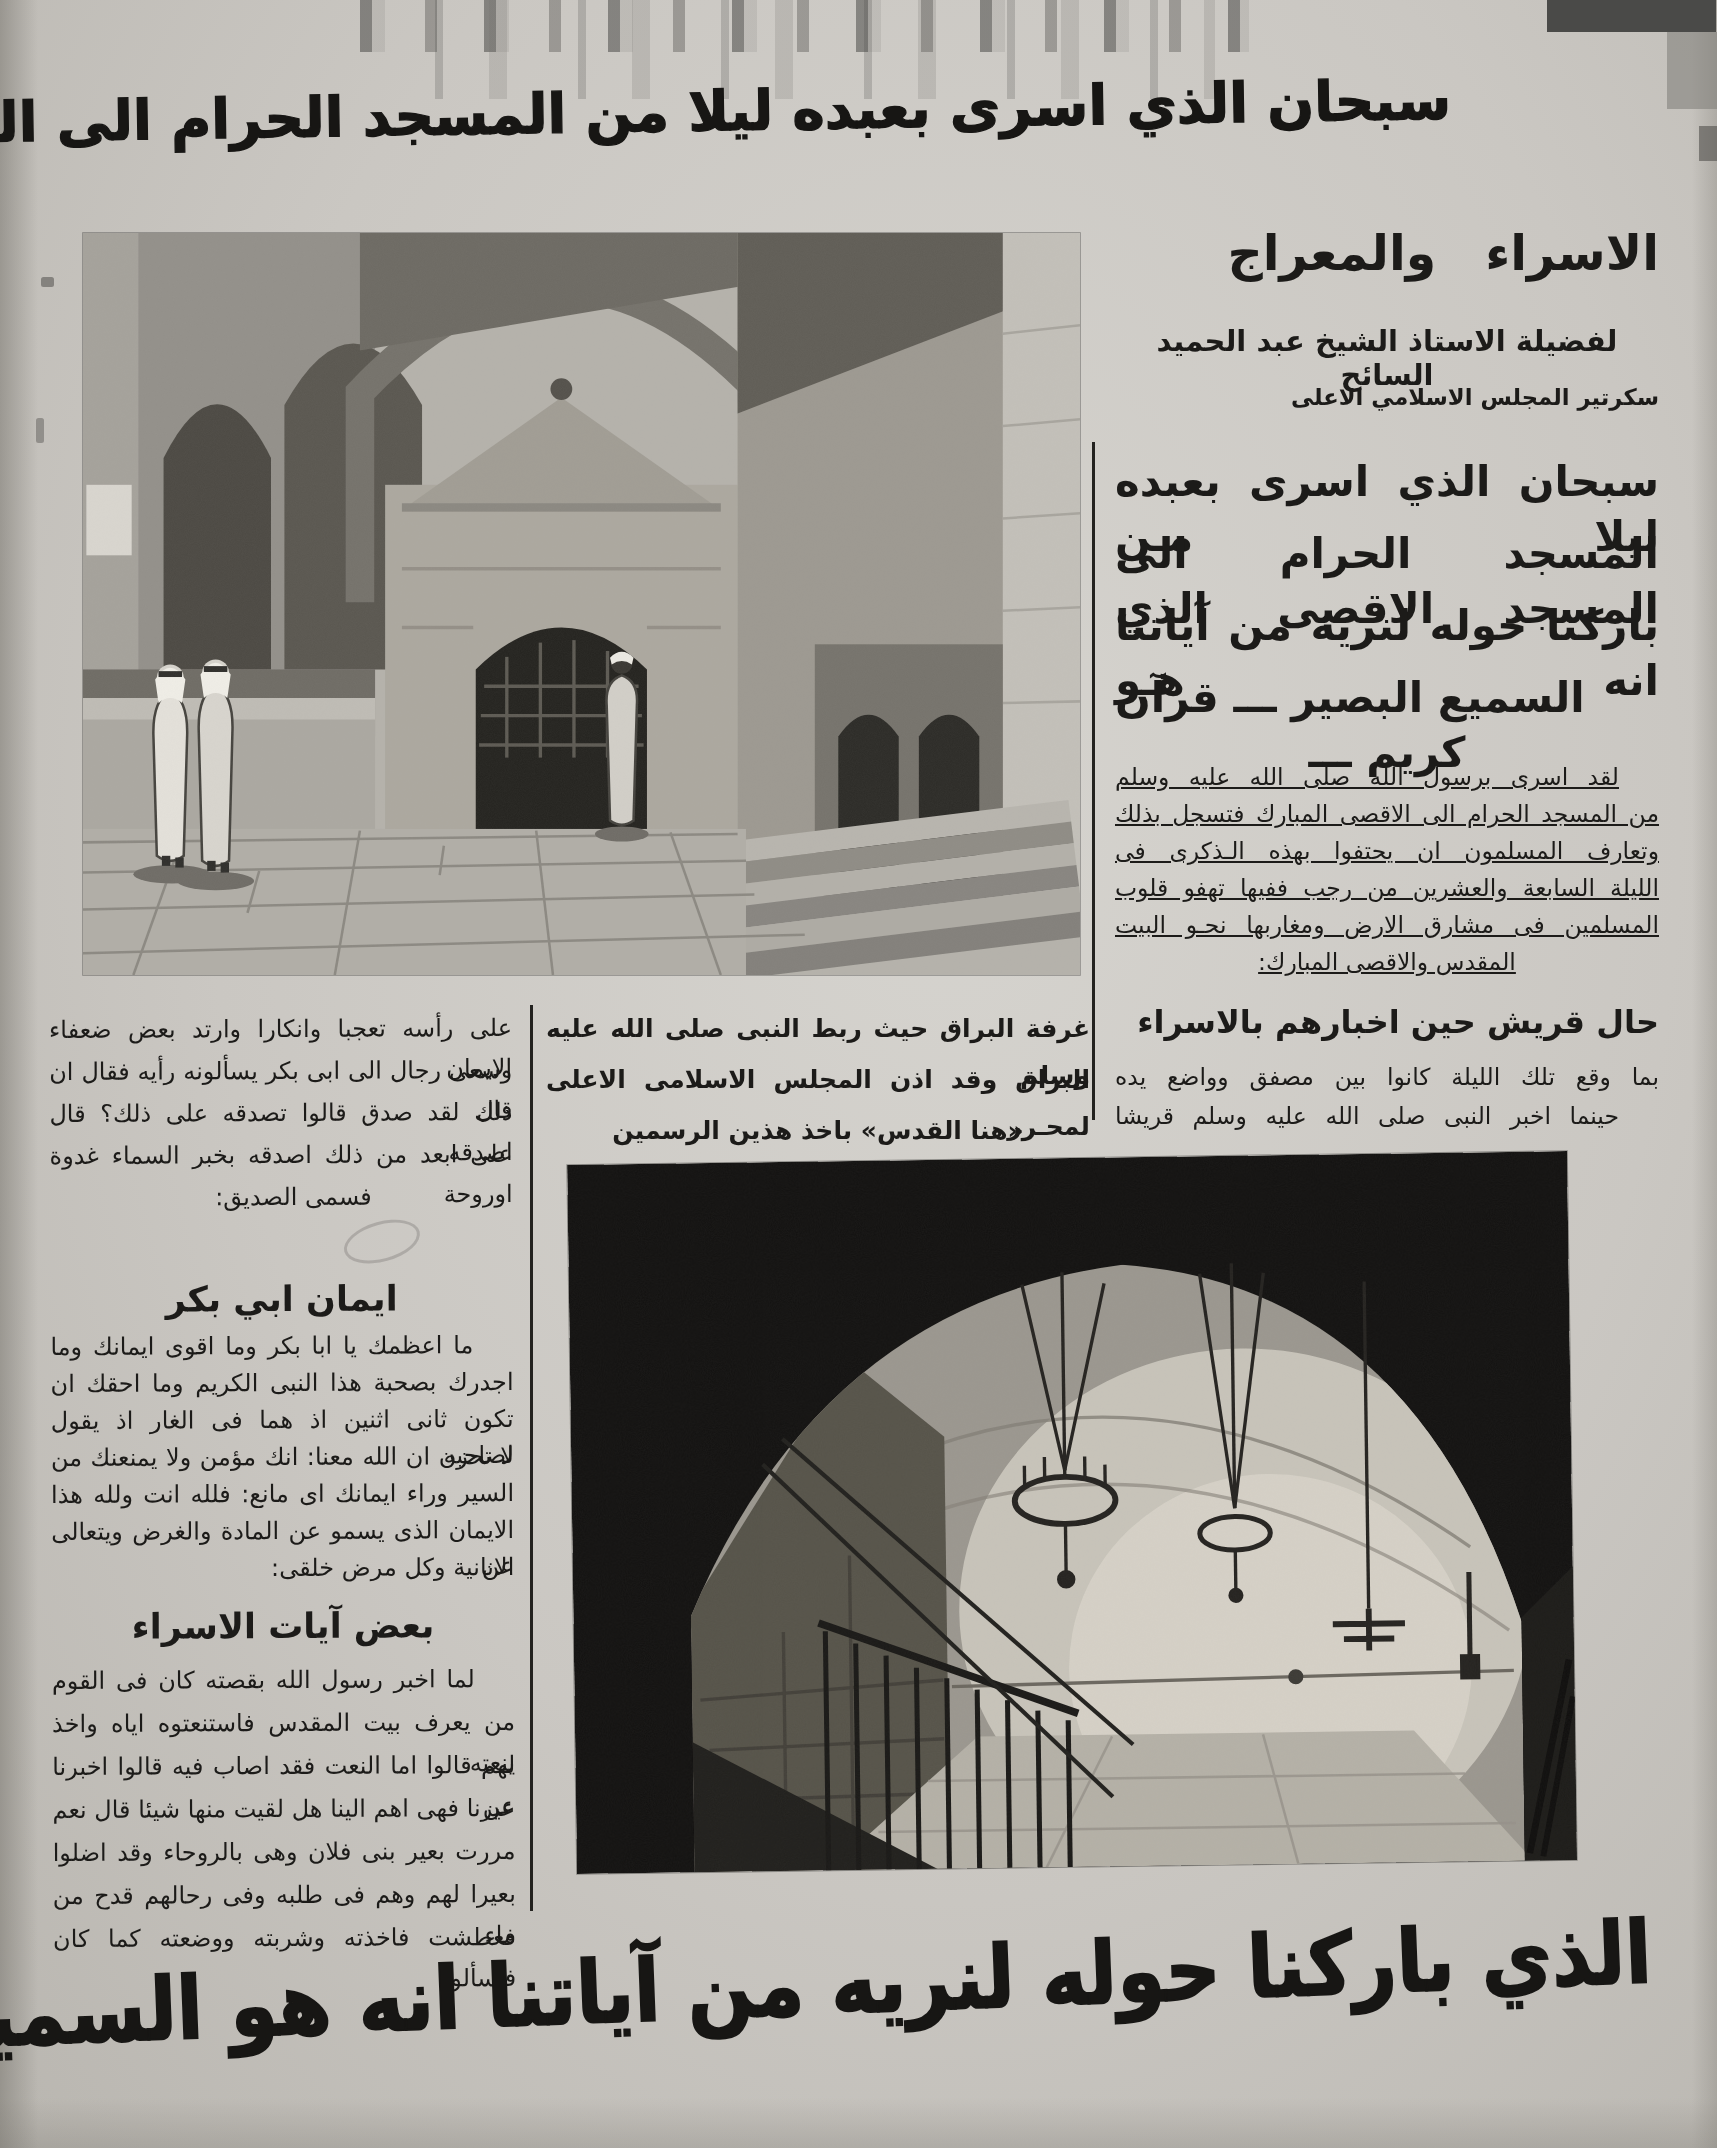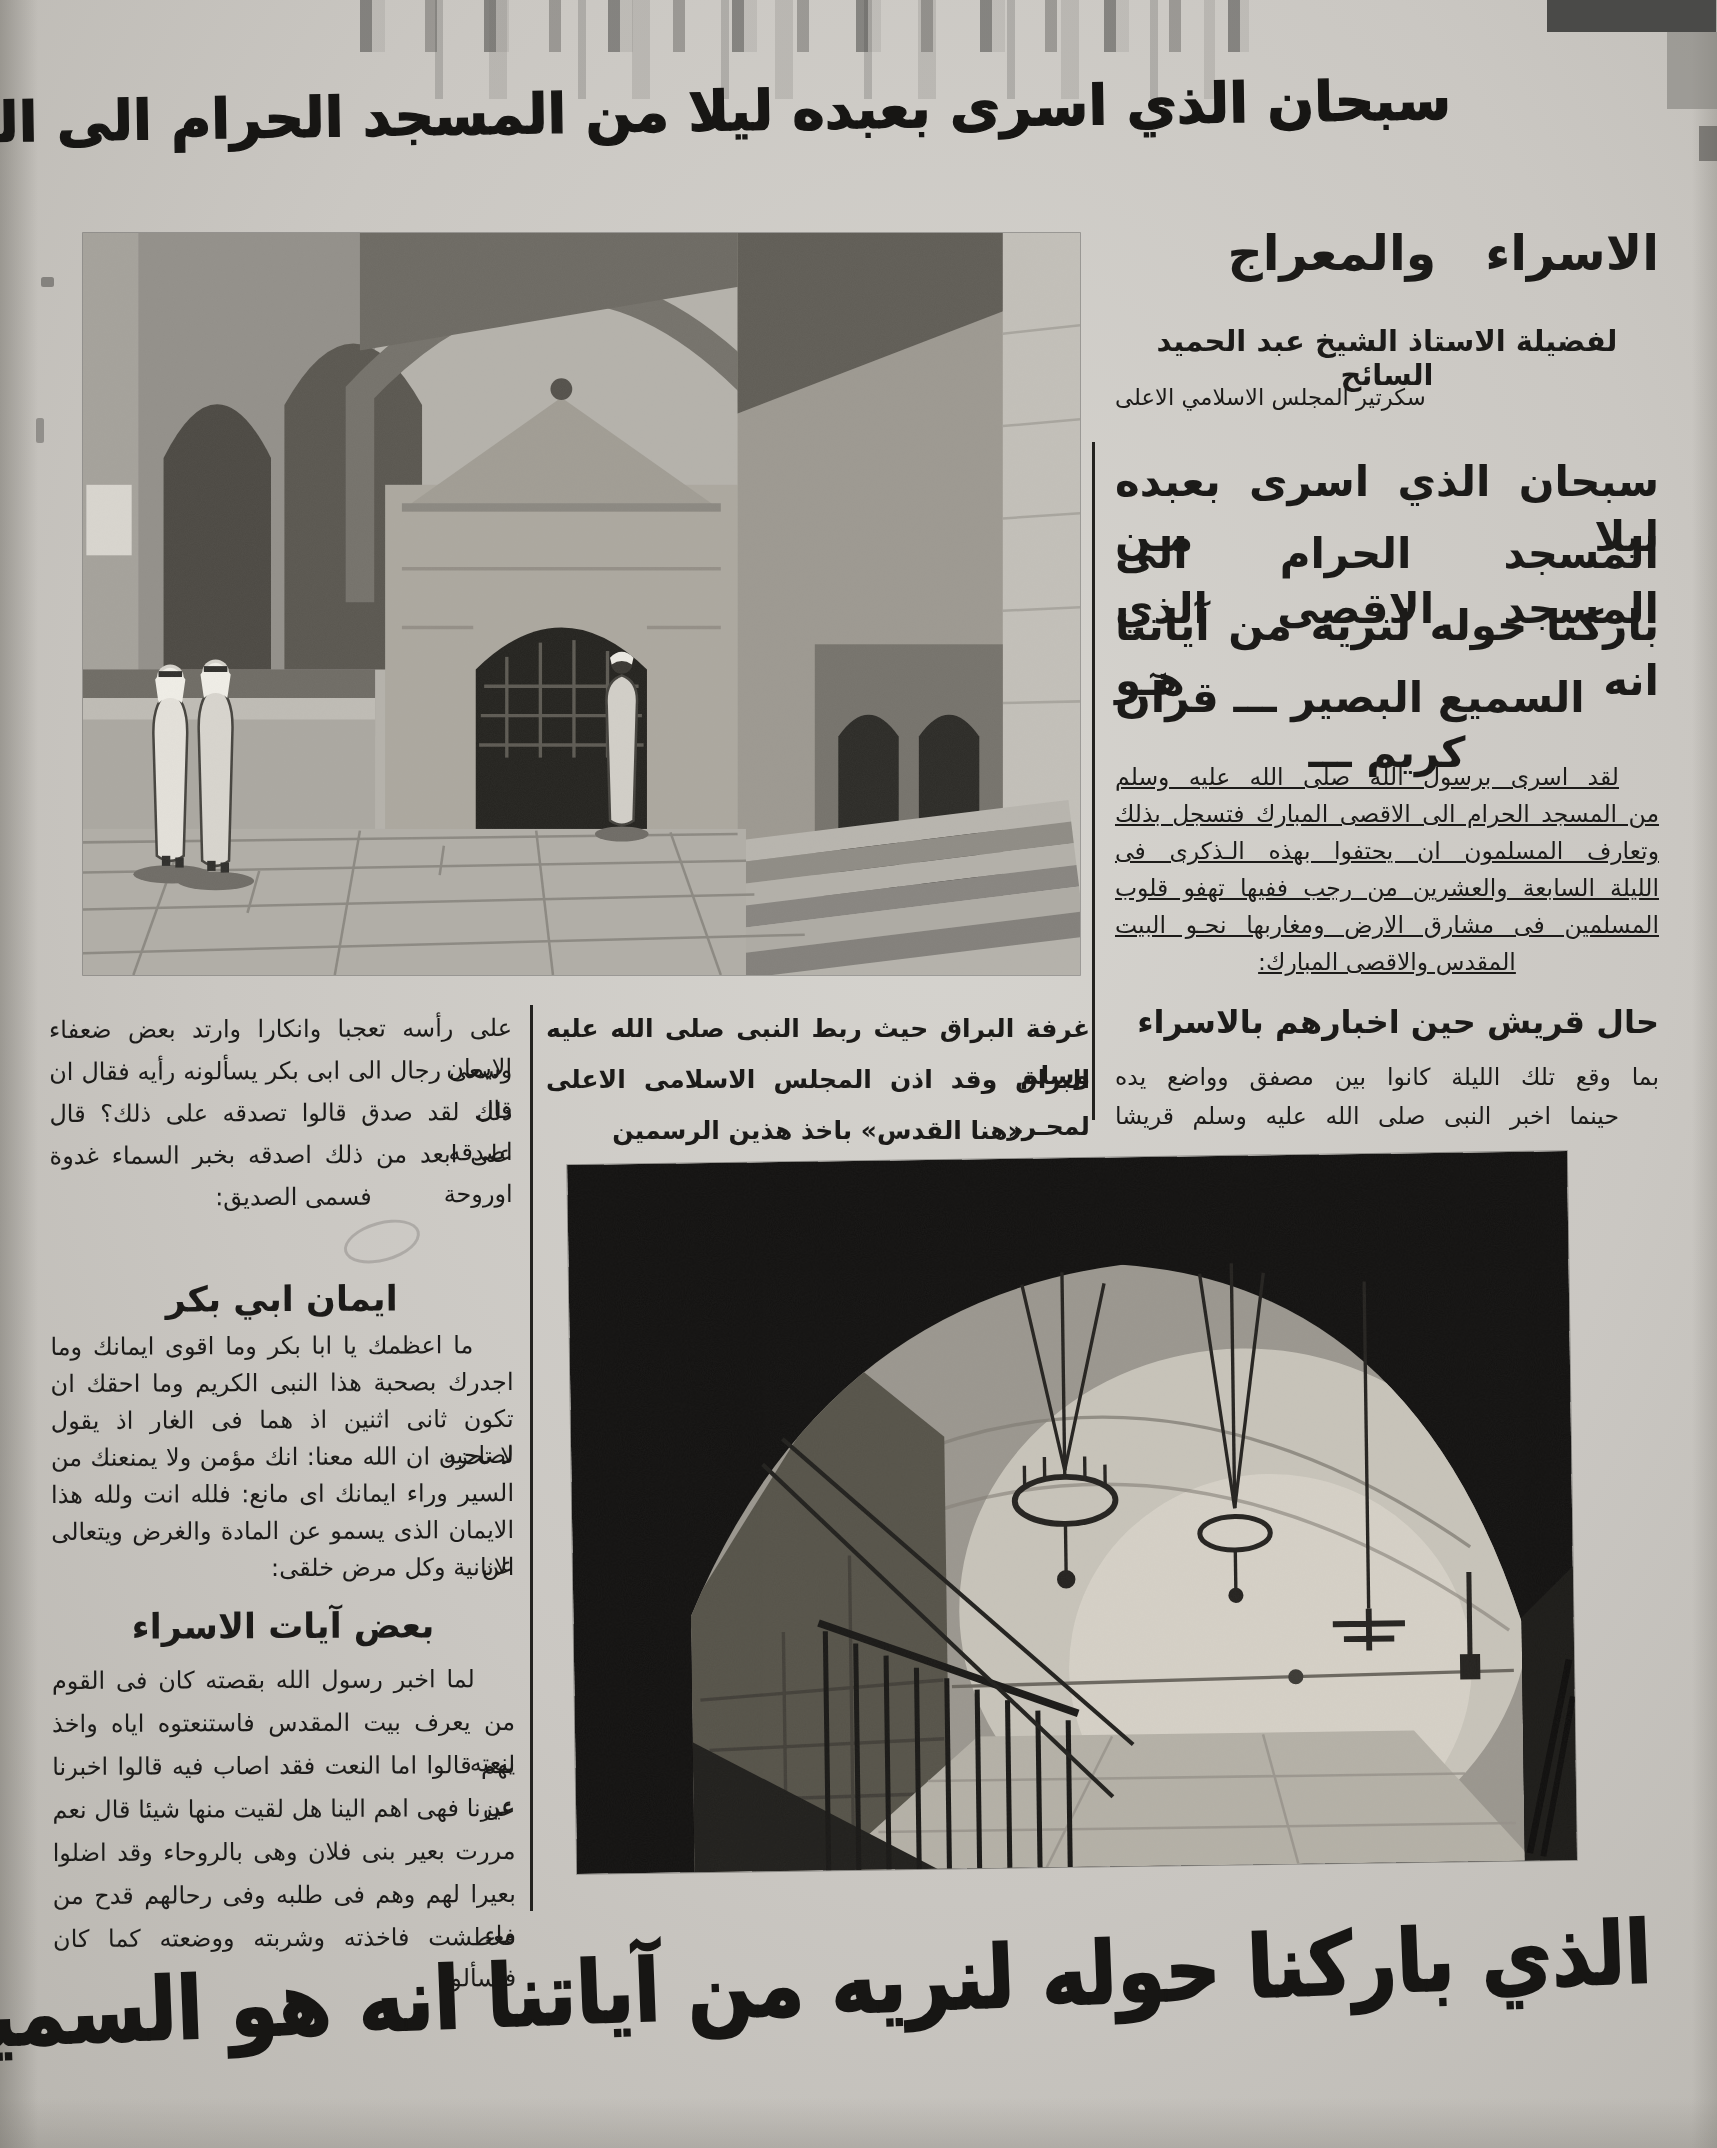--- a/index.html
+++ b/index.html
@@ -17,21 +17,21 @@
   .callig-top{left:277px;top:77px;width:1175px;font-size:55px;text-align:center;transform:rotate(-0.9deg);letter-spacing:0.8px;}
   .callig-bottom{left:84px;top:1938px;width:1569px;font-size:77px;text-align:center;transform:rotate(-2.2deg) scaleY(1.12);transform-origin:center;-webkit-text-stroke:1.7px #171614;}
   .line{display:block;}
   .jl{text-align:justify;text-align-last:justify;}
   .cl{text-align:left;text-align-last:center;}
   .rl{text-align:right;}
   .ind{padding-right:40px;}
   .rightcol{left:1116px;top:225px;width:544px;}
   .r-title{font-size:49px;font-weight:bold;text-align:right;word-spacing:32px;height:99px;}
   .r-byline{font-size:29px;font-weight:bold;text-align:center;height:60px;}
-  .r-role{font-size:22.7px;font-weight:normal;text-align:left;height:57px;}
+  .r-role{font-size:22.7px;font-weight:bold;text-align:right;height:57px;}
   .r-quote .line{font-size:42px;font-weight:bold;height:59px;line-height:55px;margin-top:13px;}
   .r-intro .line{font-size:23.5px;height:37px;line-height:37px;}
   .r-head{font-size:32px;font-weight:bold;height:55px;margin-top:22px;}
   .r-s1 .line{font-size:23.5px;height:39px;line-height:39px;}
   .caption{left:547px;top:1005px;width:544px;font-weight:bold;}
   .caption .line{font-size:25px;height:51px;line-height:47px;}
   .leftcol{left:52px;top:1009px;width:463px;transform:rotate(-0.25deg);}
   .leftcol .line{font-size:24px;}
   .pa .line{height:42px;line-height:40px;}
   .pb .line{height:37px;line-height:36px;}

